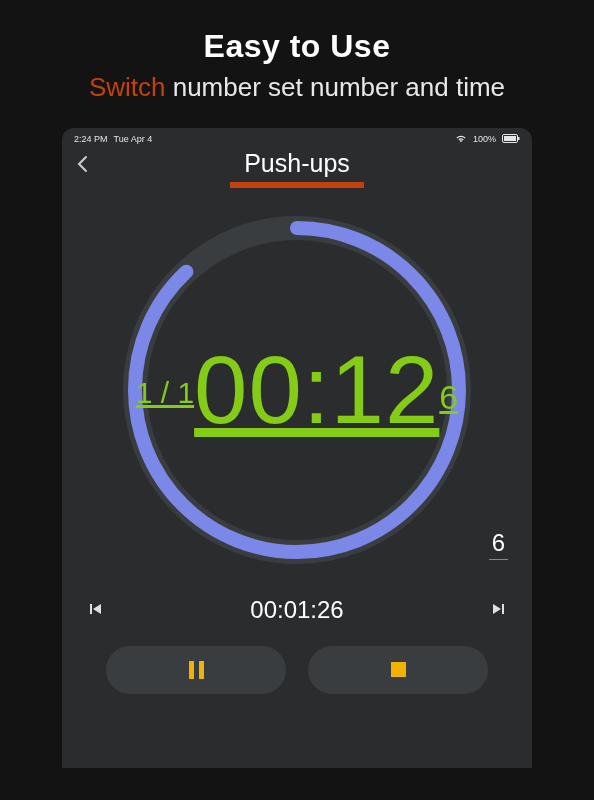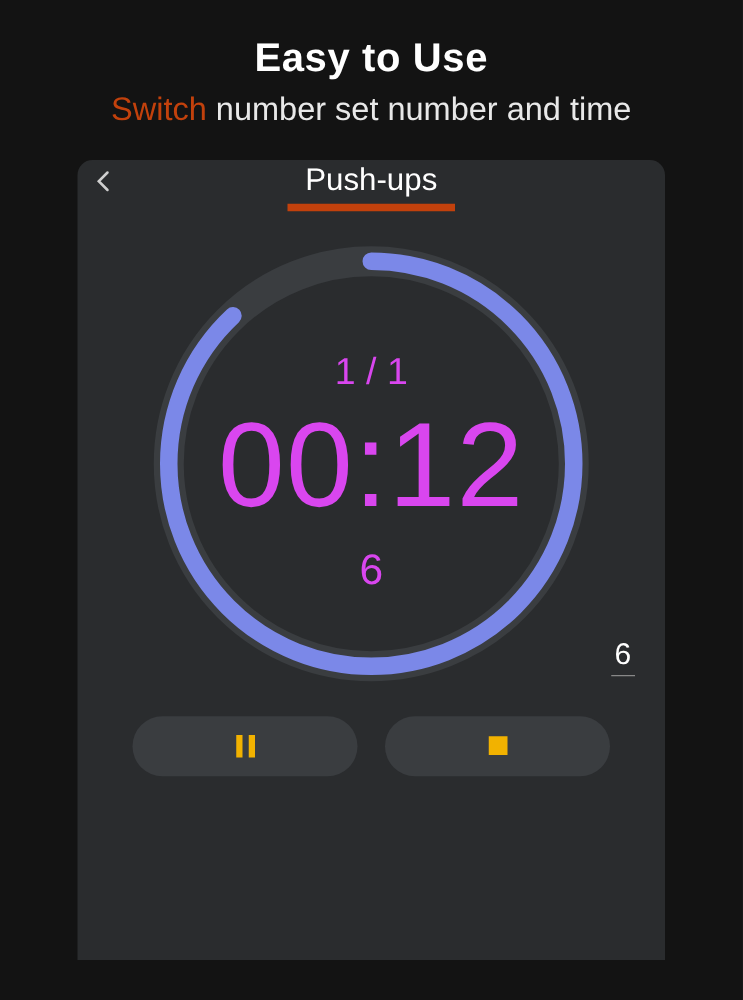--- a/index.html
+++ b/index.html
@@ -15,21 +15,21 @@
     .status-left, .status-right { display: flex; gap: 6px; align-items: center; }
     .status-right .wifi { width: 12px; height: 9px; }
 
     .app-header { position: relative; margin-top: 2px; text-align: center; }
     .back-btn { position: absolute; left: 14px; top: 6px; color: #cfcfcf; font-size: 18px; cursor: pointer; }
     .header-title { display: inline-block; color: #fff; font-size: 25px; font-weight: 500; padding: 0 14px 4px; border-bottom: 6px solid #c2410c; }
     .header-sub { color: #fff; font-size: 25px; font-weight: 400; margin-top: 2px; }
 
     .dial-wrap { position: relative; width: 360px; height: 360px; margin: 22px auto 0; }
     .dial-svg { position: absolute; inset: 0; }
-    .dial-center { position: absolute; inset: 0; display: flex; flex-direction: column; align-items: center; justify-content: center; color: #d946ef; }
+    .dial-center { position: absolute; inset: 0; display: flex; align-items: center; justify-content: center; color: #84cc16; text-decoration: underline; }
     .set-count { font-size: 30px; font-weight: 400; margin-top: 16px; margin-bottom: 10px; }
     .big-time { font-size: 96px; font-weight: 400; letter-spacing: 1px; line-height: 1; }
     .bottom-num { font-size: 34px; font-weight: 400; margin-top: 16px; }
 
     .right-count { position: absolute; right: 24px; bottom: 10px; color: #fff; font-size: 24px; border-bottom: 1px solid #888; padding: 0 3px 2px; }
     .dial-outer { position: relative; }
 
     .elapsed-row { display: flex; align-items: center; justify-content: center; gap: 0; margin-top: 26px; position: relative; height: 28px; }
     .elapsed-time { color: #fff; font-size: 24px; font-weight: 400; }
     .skip-btn { position: absolute; color: #e0e0e0; font-size: 10px; cursor: pointer; }
@@ -47,20 +47,41 @@
 
 <div class="promo">
   <div class="promo-title">Easy to Use</div>
   <div class="promo-sub">
     <span class="accent">Switch</span><span> number set number and time</span>
   </div>
 </div>
 
 <div class="device">
 
+  <div class="status-bar">
+    <div class="status-left">
+      <span>2:24 PM</span>
+      <span>Tue Apr 4</span>
+    </div>
+    <div class="status-right">
+      <span>
+        <svg class="wifi" viewBox="0 0 16 12">
+            <path d="M8 10.5a1.3 1.3 0 100-2.6 1.3 1.3 0 000 2.6zm-3.5-3.2a5 5 0 017 0l-1.2 1.2a3.3 3.3 0 00-4.6 0zM2 4.8a8.5 8.5 0 0112 0L12.8 6a6.8 6.8 0 00-9.6 0z" fill="#e5e5e5"></path>
+          </svg>
+      </span>
+      <span>100%</span>
+      <span>
+        <svg width="18" height="9" viewBox="0 0 18 9">
+            <rect x="0.5" y="0.5" width="15" height="8" rx="1.5" stroke="#e5e5e5" fill="none"></rect>
+            <rect x="2" y="2" width="12" height="5" fill="#e5e5e5"></rect>
+            <rect x="16" y="3" width="1.5" height="3" fill="#e5e5e5"></rect>
+          </svg>
+      </span>
+    </div>
+  </div>
 
   <div class="app-header">
     <div class="back-btn">
       <svg width="12" height="18" viewBox="0 0 12 18">
           <path d="M10 2 L3 9 L10 16" stroke="#cfcfcf" stroke-width="2" fill="none" stroke-linecap="round"></path>
         </svg>
     </div>
     <div class="header-title">Push-ups</div>
   </div>
 
@@ -72,20 +93,35 @@
       </svg>
       <div class="dial-center">
         <div class="set-count">1 / 1</div>
         <div class="big-time">00:12</div>
         <div class="bottom-num">6</div>
       </div>
     </div>
     <div class="right-count">6</div>
   </div>
 
+  <div class="elapsed-row">
+    <div class="skip-btn skip-prev">
+      <svg width="12" height="12" viewBox="0 0 12 12">
+          <rect x="0" y="1" width="2" height="10" fill="#e0e0e0"></rect>
+          <path d="M11 1 L3 6 L11 11 Z" fill="#e0e0e0"></path>
+        </svg>
+    </div>
+    <div class="elapsed-time">00:01:26</div>
+    <div class="skip-btn skip-next">
+      <svg width="12" height="12" viewBox="0 0 12 12">
+          <rect x="10" y="1" width="2" height="10" fill="#e0e0e0"></rect>
+          <path d="M1 1 L9 6 L1 11 Z" fill="#e0e0e0"></path>
+        </svg>
+    </div>
+  </div>
 
   <div class="controls">
     <div class="ctrl-btn">
       <span class="pause-icon">
           <span></span>
           <span></span>
         </span>
     </div>
     <div class="ctrl-btn">
       <span class="stop-icon"></span>

